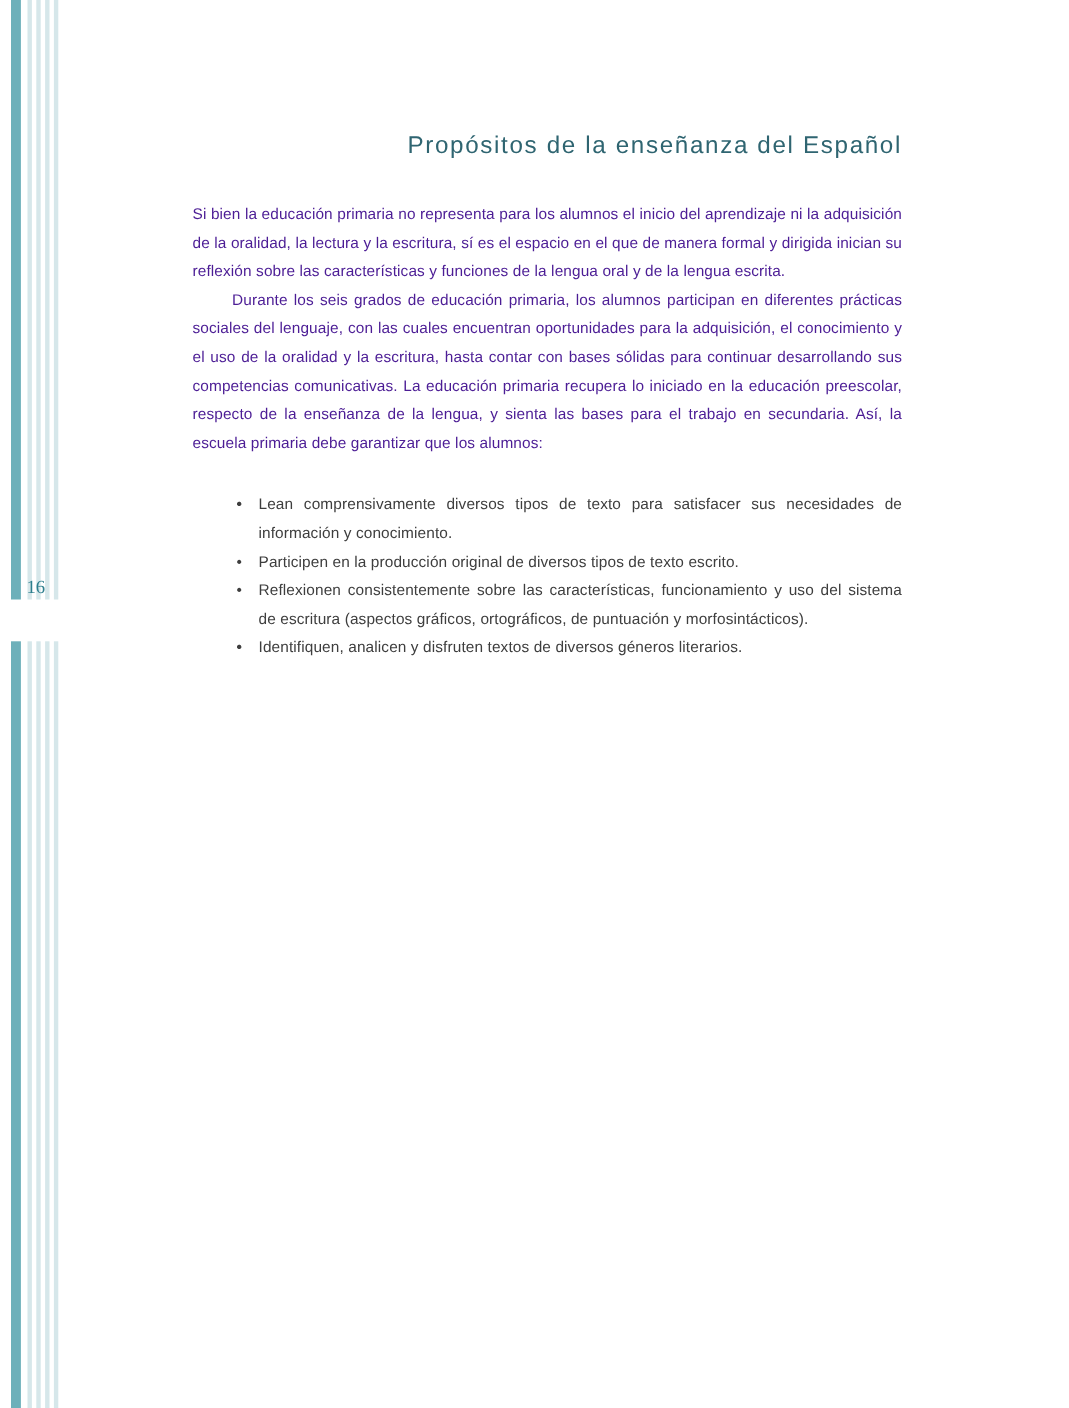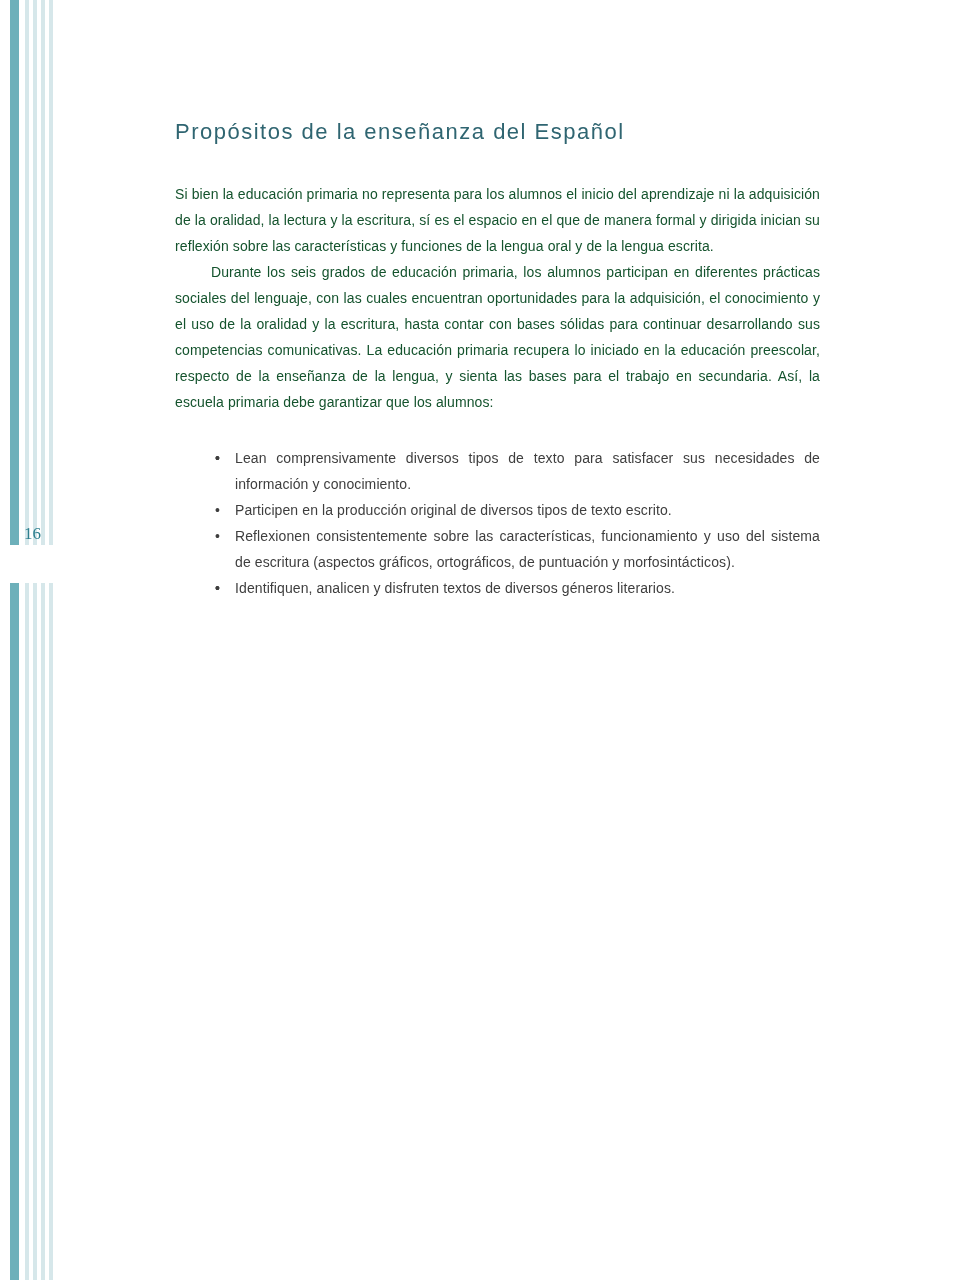--- a/index.html
+++ b/index.html
@@ -47,27 +47,28 @@
     width: 645px;
   }
 
   .title {
     margin: 118px 0 0 0;
     font-size: 22px;
     line-height: 27px;
     font-weight: normal;
     letter-spacing: 1.5px;
     color: #2f6571;
+    text-align: right;
   }
 
   .para {
     margin: 0;
     font-size: 14px;
     line-height: 26px;
-    color: #14532d;
+    color: #4c1d95;
     text-align: justify;
     letter-spacing: 0.1px;
   }
   .para.first { margin-top: 36px; }
   .para.indent { text-indent: 36px; }
 
   .bullets {
     margin: 30px 0 0 0;
     padding: 0 0 0 40px;
     list-style: none;

